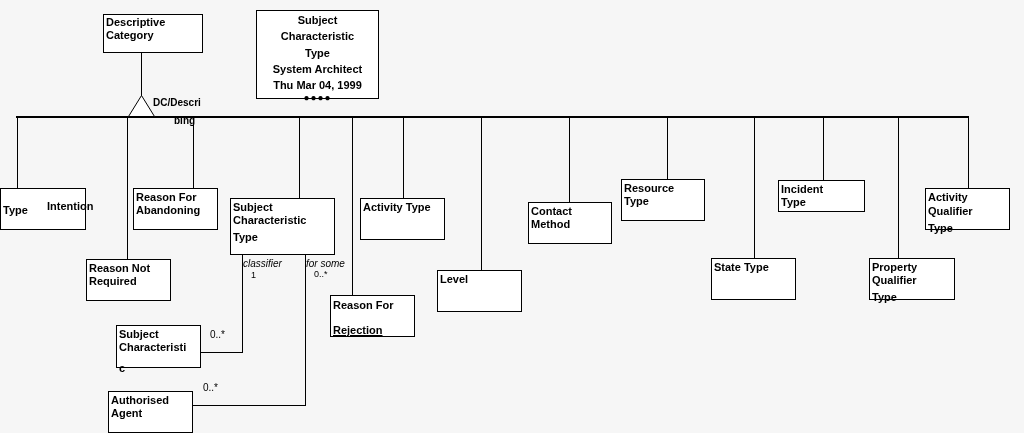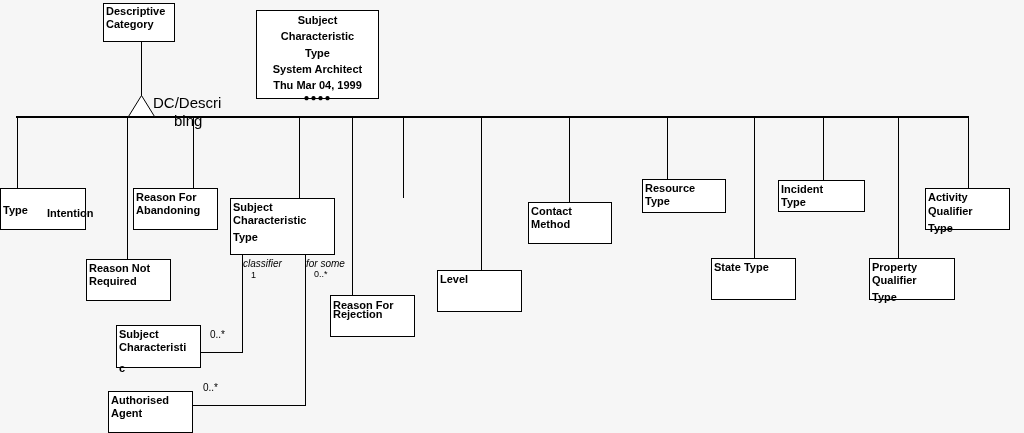--- a/index.html
+++ b/index.html
@@ -23,21 +23,21 @@
   .note{
     position:absolute;box-sizing:border-box;left:256px;top:10px;width:123px;height:89px;
     border:1px solid var(--line,#000);background:var(--fill,#fff);
     font-weight:bold;font-size:11px;line-height:12px;text-align:center;
     z-index:1;
   }
   .note-line{position:absolute;left:0;width:100%;white-space:nowrap;}
   .note-l1{top:3px}.note-l2{top:19px}.note-l3{top:36px}.note-l4{top:52px}.note-l5{top:68px}
   .note-dots{top:81px;font-size:10px;letter-spacing:1px;}
   .elabel{position:absolute;white-space:nowrap;z-index:2;}
-  .gen-label{font-weight:normal;font-size:15px;line-height:12px;text-align:center;}
+  .gen-label{font-weight:bold;font-size:10px;line-height:12px;text-align:center;}
   #lbl-gen1{left:153px;top:97px;}
   #lbl-gen2{left:174px;top:115px;}
   .role-label{font-style:italic;font-size:10px;line-height:10px;}
   .mult-label{font-size:9px;line-height:10px;}
   #lbl-classifier{left:243px;top:259px;}
   #lbl-classifier-mult{left:251px;top:270px;}
   #lbl-forsome{left:306px;top:259px;}
   #lbl-forsome-mult{left:314px;top:269px;}
   #lbl-sc-mult{left:210px;top:330px;font-size:10px;}
   #lbl-aa-mult{left:203px;top:383px;font-size:10px;}
@@ -82,53 +82,56 @@
     <div class="cline" style="left: 569px; top: 117px; width: 1px; height: 85px;"></div>
     <div class="cline" style="left: 667px; top: 117px; width: 1px; height: 62px;"></div>
     <div class="cline" style="left: 754px; top: 117px; width: 1px; height: 141px;"></div>
     <div class="cline" style="left: 823px; top: 117px; width: 1px; height: 63px;"></div>
     <div class="cline" style="left: 898px; top: 117px; width: 1px; height: 141px;"></div>
     <div class="cline" style="left: 968px; top: 117px; width: 1px; height: 71px;"></div>
     <div class="cline" style="left: 242px; top: 255px; width: 1px; height: 97px;"></div>
     <div class="cline" style="left: 201px; top: 352px; width: 42px; height: 1px;"></div>
     <div class="cline" style="left: 305px; top: 255px; width: 1px; height: 151px;"></div>
     <div class="cline" style="left: 193px; top: 405px; width: 112px; height: 1px;"></div>
-    <div class="node" style="left: 103px; top: 3px; width: 72px; height: 39px;">
+    <div class="node" style="left: 103px; top: 14px; width: 100px; height: 39px;">
       <div class="node-line" style="top: 1px;">Descriptive</div>
       <div class="node-line" style="top: 14px;">Category</div>
     </div>
     <div class="node" style="left: 0px; top: 188px; width: 86px; height: 42px;">
-      <div class="node-line" style="top: 18px; padding-left: 44px;">Intention</div>
+      <div class="node-line" style="top: 11px; padding-left: 44px;">Intention</div>
       <div class="node-line" style="top: 15px;">Type</div>
     </div>
     <div class="node" style="left: 133px; top: 188px; width: 85px; height: 42px;">
       <div class="node-line" style="top: 2px;">Reason For</div>
       <div class="node-line" style="top: 15px;">Abandoning</div>
     </div>
     <div class="node" style="left: 86px; top: 259px; width: 85px; height: 42px; text-align: center;">
       <div class="node-line" style="top: 2px;">Reason Not</div>
       <div class="node-line" style="top: 15px;">Required</div>
     </div>
     <div class="node" style="left: 230px; top: 198px; width: 105px; height: 57px;">
       <div class="node-line" style="top: 2px;">Subject</div>
       <div class="node-line" style="top: 15px;">Characteristic</div>
       <div class="node-line" style="top: 32px;">Type</div>
     </div>
+    <div class="node" style="left: 360px; top: 198px; width: 85px; height: 42px;">
+      <div class="node-line" style="top: 2px;">Activity Type</div>
+    </div>
     <div class="node" style="left: 330px; top: 295px; width: 85px; height: 42px;">
       <div class="node-line" style="top: 3px;">Reason For</div>
-      <div class="node-line" style="top: 12px;">Rejection</div>
+      <div class="node-line" style="top: 28px; text-decoration: underline;">Rejection</div>
     </div>
     <div class="node" style="left: 437px; top: 270px; width: 85px; height: 42px;">
       <div class="node-line" style="top: 2px;">Level</div>
     </div>
     <div class="node" style="left: 528px; top: 202px; width: 84px; height: 42px;">
       <div class="node-line" style="top: 2px;">Contact</div>
       <div class="node-line" style="top: 15px;">Method</div>
     </div>
-    <div class="node" style="left: 642px; top: 179px; width: 84px; height: 34px;">
+    <div class="node" style="left: 621px; top: 179px; width: 84px; height: 42px;">
       <div class="node-line" style="top: 2px;">Resource</div>
       <div class="node-line" style="top: 15px;">Type</div>
     </div>
     <div class="node" style="left: 711px; top: 258px; width: 85px; height: 42px;">
       <div class="node-line" style="top: 2px;">State Type</div>
     </div>
     <div class="node" style="left: 778px; top: 180px; width: 87px; height: 32px;">
       <div class="node-line" style="top: 2px;">Incident</div>
       <div class="node-line" style="top: 15px;">Type</div>
     </div>

